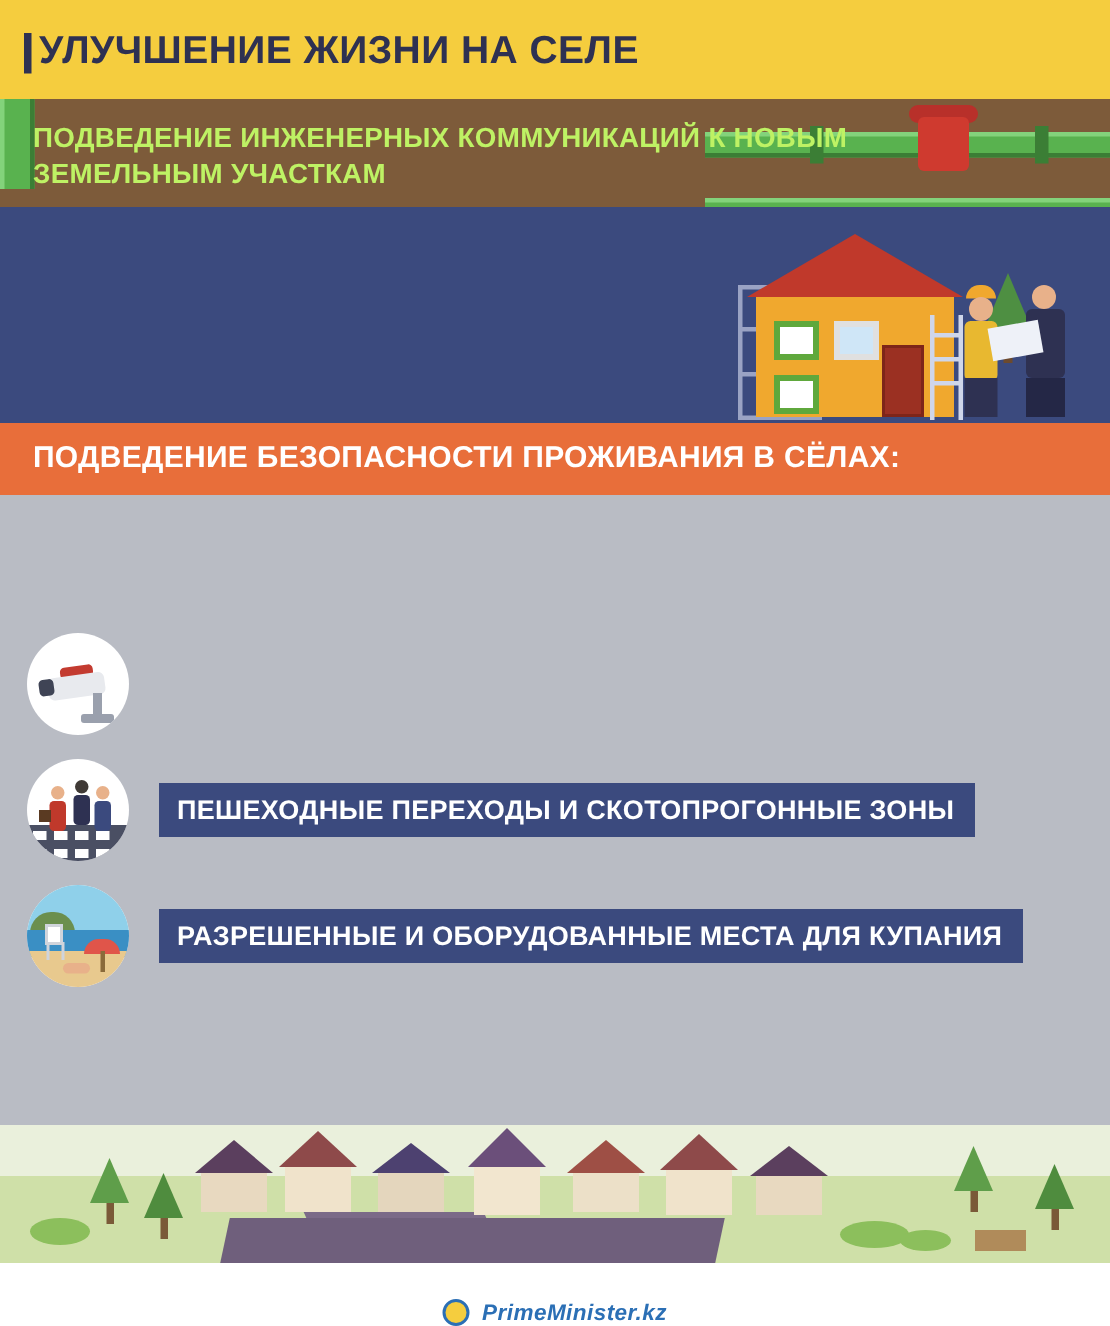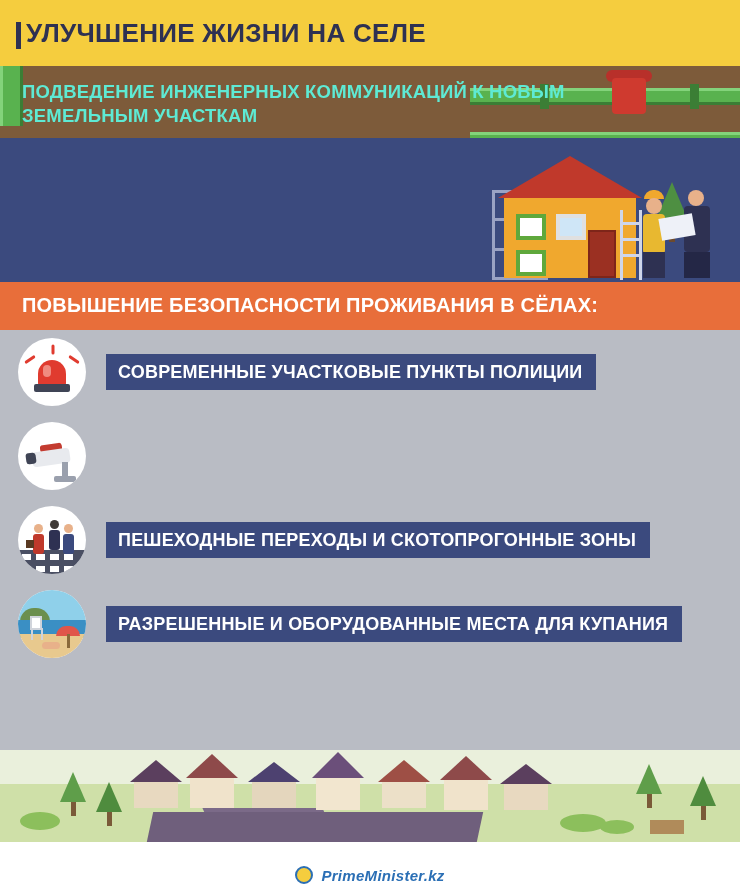--- a/index.html
+++ b/index.html
@@ -56,21 +56,21 @@
     background: #7d5b3a;
     overflow: hidden;
   }
   .block1-text {
     position: absolute;
     left: 22px;
     top: 14px;
     width: 620px;
     font-size: 18.5px;
     font-weight: bold;
-    color: #5eead4;
+    color: #bef264;
     line-height: 24px;
     letter-spacing: 0.2px;
     z-index: 4;
   }
   
   .pipe-h {
     position: absolute;
     background: #59b24f;
     border-top: 3px solid #83d37b;
     border-bottom: 3px solid #3b7e35;
@@ -411,36 +411,25 @@
         <div class="w-head" style="left:218px; top:52px;"></div>
         <div class="w-body" style="left:214px; top:68px; width:26px; height:46px; background:#2e3152;"></div>
         <div class="w-legs" style="left:214px; top:114px; width:26px; background:#242746;"></div>
         <div style="position:absolute; left:190px; top:78px; width:34px; height:22px; background:#eef1f8; transform:rotate(-10deg);"></div>
       </div>
     </div>
 
   </div>
 
   <div class="block3">
-    <div class="block3-text">ПОВЫШЕНИЕ БЕЗОПАСНОСТИ ПРОЖИВАНИЯ В СЁЛАХ:</div>
+    <div class="block3-text">ПОДВЕДЕНИЕ БЕЗОПАСНОСТИ ПРОЖИВАНИЯ В СЁЛАХ:</div>
   </div>
 
   <div class="list-area">
 
-    <div class="list-row" style="top:0px;">
-      <div class="row-icon">
-        <div class="ic-ray" style="left:6px; top:20px; width:12px; transform:rotate(-35deg);"></div>
-        <div class="ic-ray" style="left:50px; top:20px; width:12px; transform:rotate(35deg);"></div>
-        <div class="ic-ray" style="left:30px; top:10px; width:10px; transform:rotate(90deg);"></div>
-        <div class="ic-beacon-dome"></div>
-        <div class="ic-beacon-hi"></div>
-        <div class="ic-beacon-base"></div>
-      </div>
-      <div class="row-label">СОВРЕМЕННЫЕ УЧАСТКОВЫЕ ПУНКТЫ ПОЛИЦИИ</div>
-    </div>
 
     <div class="list-row" style="top:84px;">
       <div class="row-icon">
         <div class="ic-cam-top"></div>
         <div class="ic-cam-body"></div>
         <div class="ic-cam-lens"></div>
         <div class="ic-cam-arm"></div>
         <div class="ic-cam-mount"></div>
       </div>
     </div>

